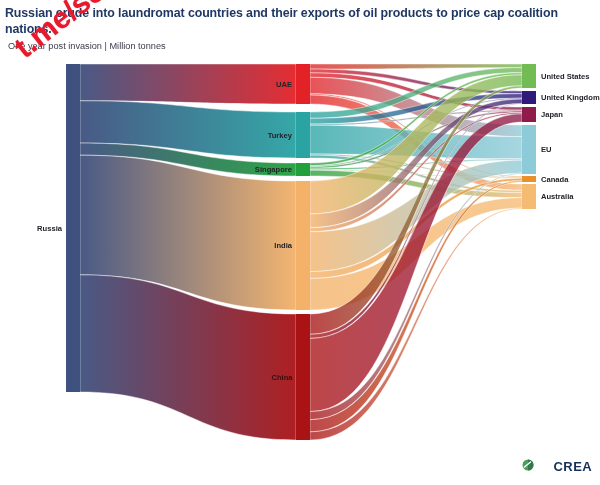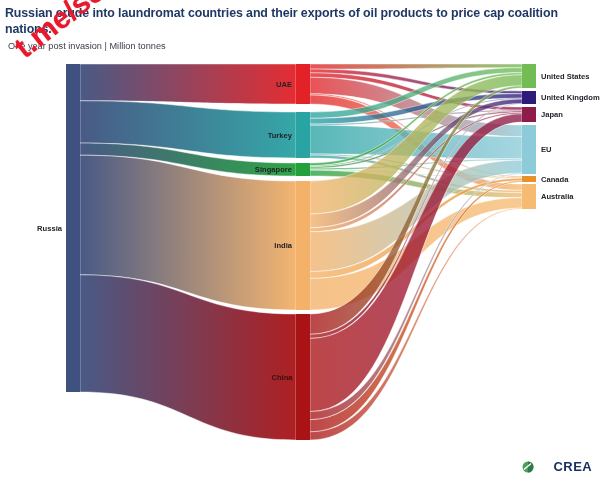--- a/index.html
+++ b/index.html
@@ -19,21 +19,21 @@
   .subtitle{
     position:absolute;left:8px;top:41px;width:400px;
     font-size:9.2px;color:#3b3b4a;font-weight:normal;
   }
   .source{
     position:absolute;left:8px;top:463px;
     font-size:8px;color:#4a4a55;
   }
   .logo{
     position:absolute;right:8px;top:459px;
-    display:flex;align-items:center;gap:20px;
+    display:flex;align-items:flex-start;gap:20px;
   }
   .logo-mark{width:12px;height:12px;display:block;}
   .logo-text{
     font-size:13px;font-weight:bold;color:#16305c;letter-spacing:0.4px;
   }
 
   svg.chart{position:absolute;left:0;top:0;width:600px;height:485px;}
 
   .nlabel{
     font-family:"Liberation Sans", sans-serif;

